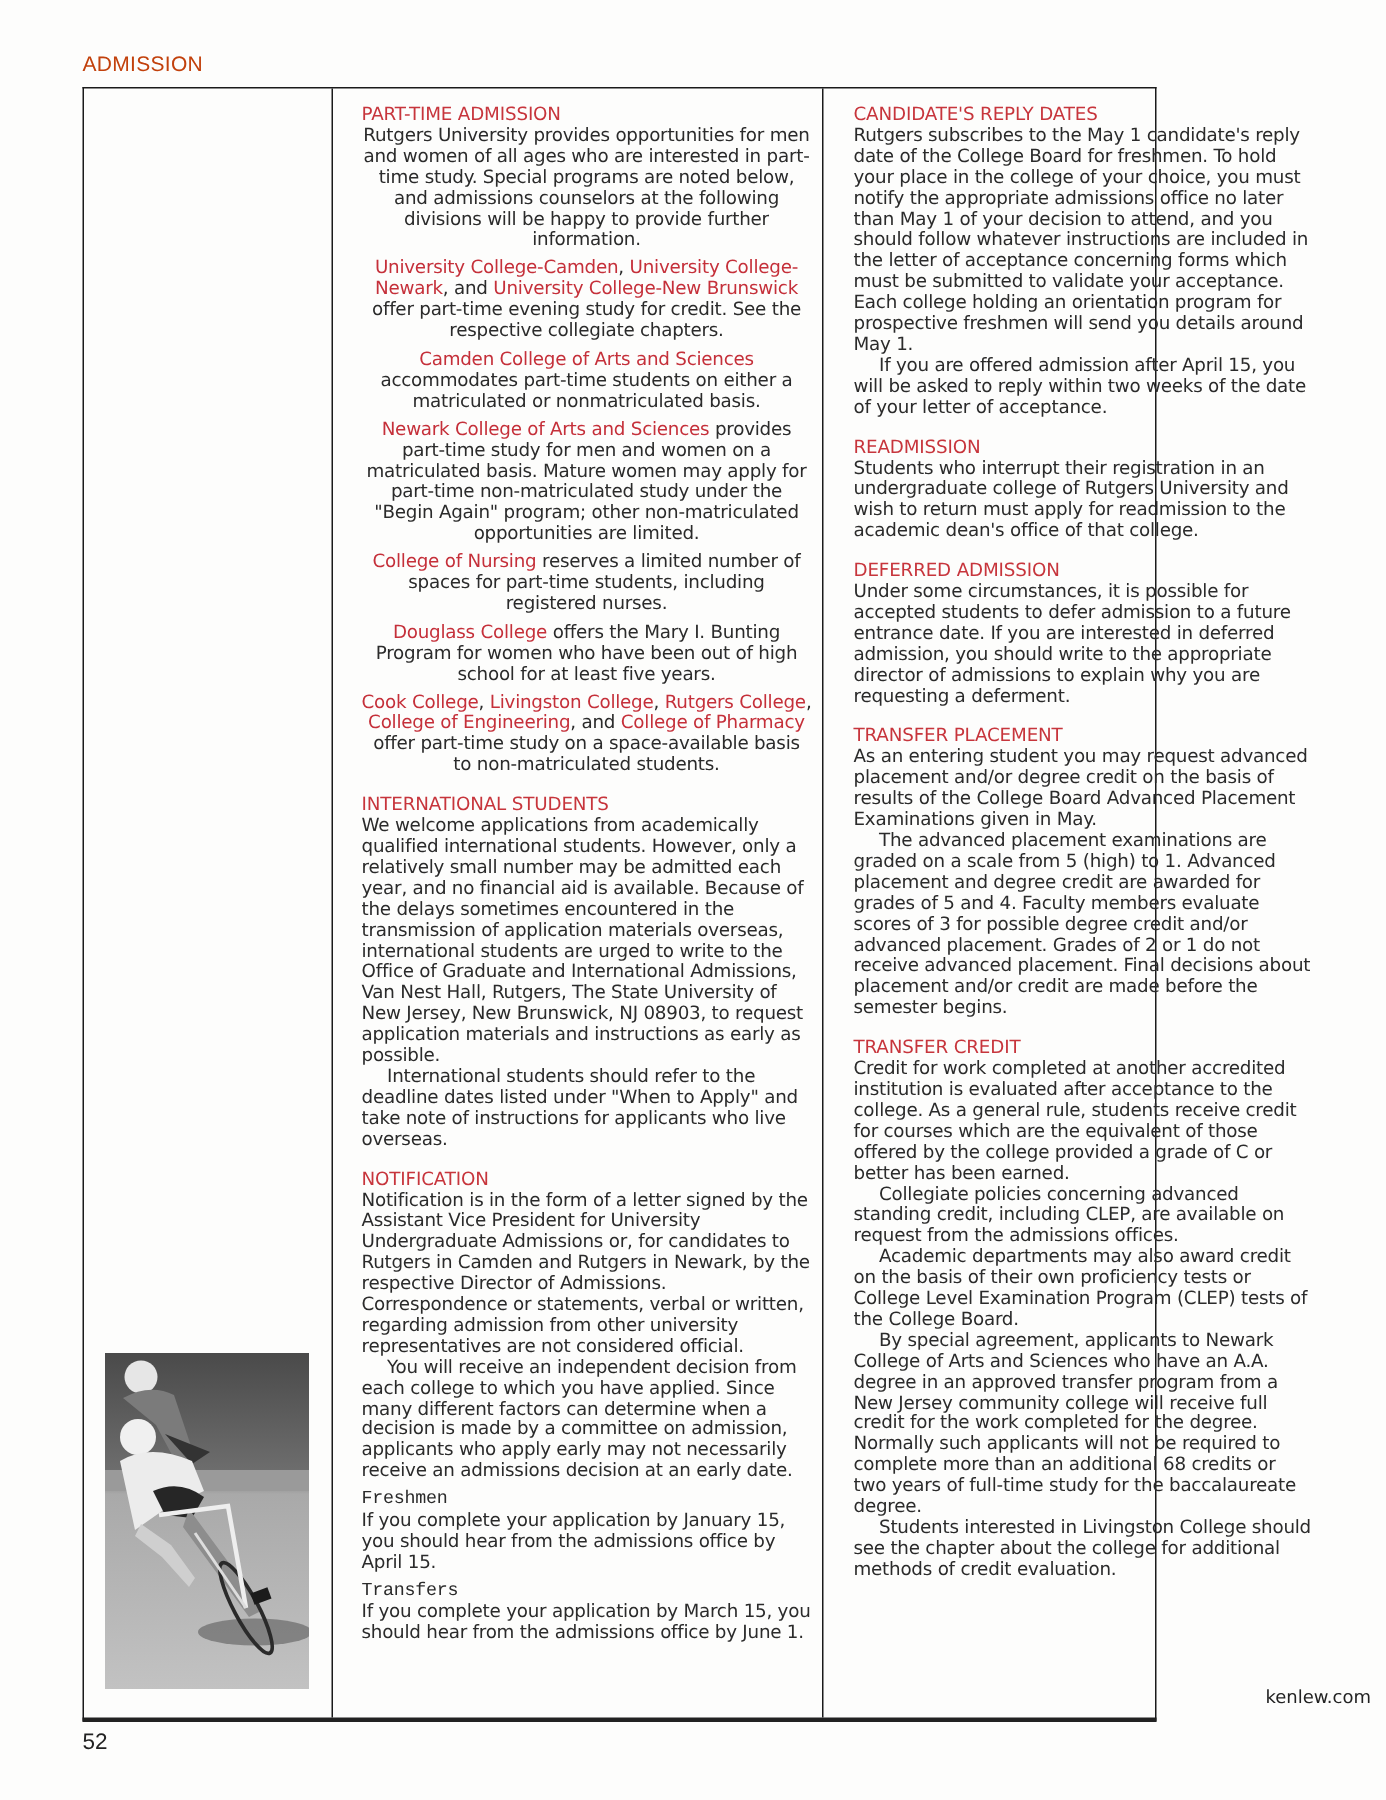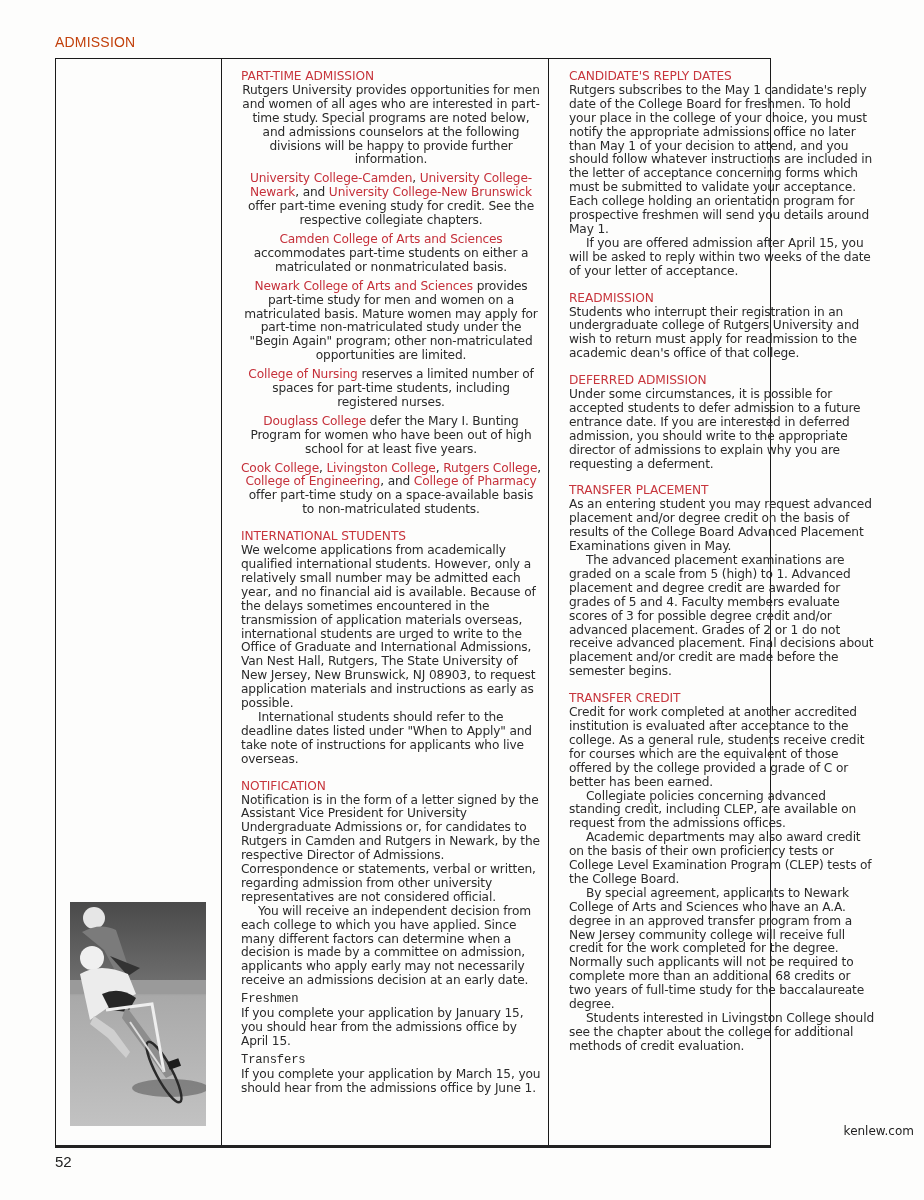--- a/index.html
+++ b/index.html
@@ -88,21 +88,21 @@
   </div>
 
   <div class="col col-mid">
     <div class="section">
       <div class="h">PART-TIME ADMISSION</div>
       <p class="p entry">Rutgers University provides opportunities for men and women of all ages who are interested in part-time study. Special programs are noted below, and admissions counselors at the following divisions will be happy to provide further information.</p>
       <p class="p entry"><span class="red">University College-Camden</span><span>, </span><span class="red">University College-Newark</span><span>, and </span><span class="red">University College-New Brunswick</span><span> offer part-time evening study for credit. See the respective collegiate chapters.</span></p>
       <p class="p entry"><span class="red">Camden College of Arts and Sciences</span><span> accommodates part-time students on either a matriculated or nonmatriculated basis.</span></p>
       <p class="p entry"><span class="red">Newark College of Arts and Sciences</span><span> provides part-time study for men and women on a matriculated basis. Mature women may apply for part-time non-matriculated study under the "Begin Again" program; other non-matriculated opportunities are limited.</span></p>
       <p class="p entry"><span class="red">College of Nursing</span><span> reserves a limited number of spaces for part-time students, including registered nurses.</span></p>
-      <p class="p entry"><span class="red">Douglass College</span><span> defer the Mary I. Bunting Program for women who have been out of high school for at least five years.</span></p>
+      <p class="p entry"><span class="red">Douglass College</span><span> offers the Mary I. Bunting Program for women who have been out of high school for at least five years.</span></p>
       <p class="p entry"><span class="red">Cook College</span><span>, </span><span class="red">Livingston College</span><span>, </span><span class="red">Rutgers College</span><span>, </span><span class="red">College of Engineering</span><span>, and </span><span class="red">College of Pharmacy</span><span> offer part-time study on a space-available basis to non-matriculated students.</span></p>
     </div>
 
     <div class="section">
       <div class="h">INTERNATIONAL STUDENTS</div>
       <p class="p">We welcome applications from academically qualified international students. However, only a relatively small number may be admitted each year, and no financial aid is available. Because of the delays sometimes encountered in the transmission of application materials overseas, international students are urged to write to the Office of Graduate and International Admissions, Van Nest Hall, Rutgers, The State University of New Jersey, New Brunswick, NJ 08903, to request application materials and instructions as early as possible.</p>
       <p class="p indent">International students should refer to the deadline dates listed under "When to Apply" and take note of instructions for applicants who live overseas.</p>
     </div>
 
     <div class="section">

